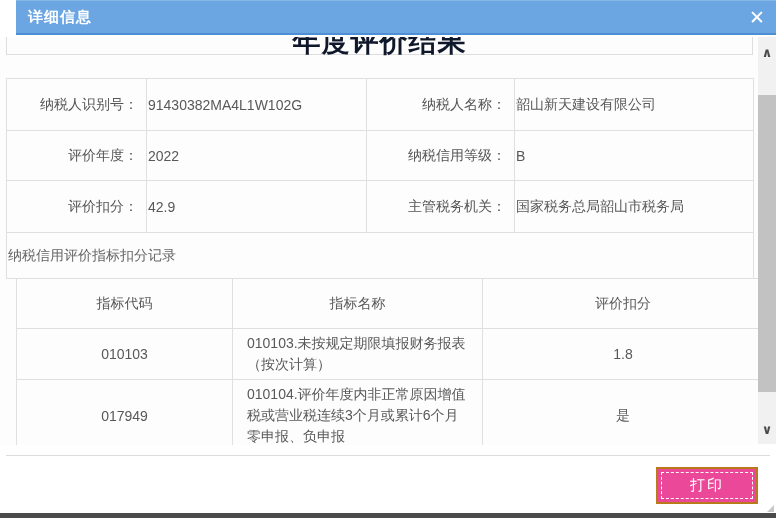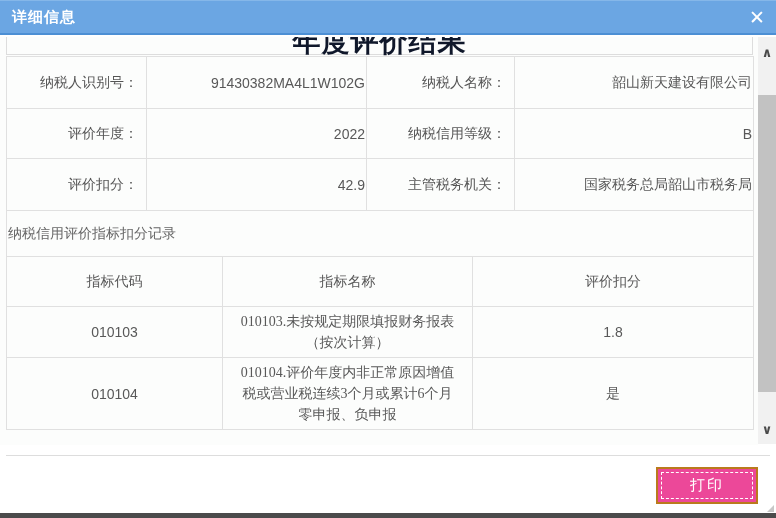--- a/index.html
+++ b/index.html
@@ -1,42 +1,42 @@
 <!DOCTYPE html>
 <html><head>
 <meta charset="utf-8">
 <style>
   html,body{margin:0;padding:0;background:#fff;}
   body{font-family:"Liberation Sans","DejaVu Sans",sans-serif;}
   .dialog{position:relative;width:776px;height:518px;background:#fff;overflow:hidden;}
 
   
-  .titlebar{position:absolute;top:0;left:0;right:0;height:35px;background:#6BA6E3;
+  .titlebar{position:absolute;top:0;left:16px;right:0;height:35px;background:#6BA6E3;
             border-top:1px solid #85B7E9;border-bottom:2px solid #4C8FD4;
             display:flex;align-items:center;justify-content:space-between;box-sizing:border-box;}
   .titlebar .title{color:#fff;font-size:15px;font-weight:bold;padding-left:12px;letter-spacing:1px;}
   .close{width:30px;height:30px;margin-right:4px;display:flex;align-items:center;justify-content:center;
          color:#fff;font-size:19px;cursor:pointer;line-height:1;}
 
   
   .scroll-area{position:absolute;top:37px;left:0;width:758px;height:408px;overflow:hidden;background:#fcfdfc;}
 
   .title-box{margin:-28px 5px 0 6px;height:46px;border:1px solid #ddd;box-sizing:border-box;
              text-align:center;background:#fcfdfc;}
   .title-box .big-title{display:inline-block;margin-top:13px;font-size:28px;font-weight:bold;color:#0f172a;letter-spacing:1px;}
 
   table{border-collapse:collapse;table-layout:fixed;background:#fcfdfc;}
-  .tbl{margin:1px 5px 0 6px;width:747px;}
-  .tbl2{margin:-1px 5px 0 6px;width:747px;}
+  .tbl{margin:23px 5px 0 6px;width:747px;}
+  .tbl2{margin:-1px 5px 0 16px;width:747px;}
   td{border:1px solid #e0e0e0;font-size:14px;color:#585858;box-sizing:border-box;}
   .lbl{text-align:right;padding-right:8px;color:#555;}
-  .val{text-align:right;}
+  .val{text-align:left;}
   .section-td{text-align:left;color:#666;height:46px;}
   .c{text-align:center;}
-  .name-cell{text-align:center;line-height:21px;padding:4px 14px;font-family:Liberation Serif, serif;}
+  .name-cell{text-align:left;line-height:21px;padding:4px 14px;}
 
   
   .scrollbar{position:absolute;top:37px;right:0;width:18px;height:407px;background:#f1f1f1;}
   .sb-arrow{position:absolute;left:0;width:18px;height:18px;display:flex;align-items:center;justify-content:center;
             color:#4a4a4a;font-size:13px;font-weight:bold;cursor:pointer;}
   .sb-up{top:6px;}
   .sb-down{bottom:6px;}
   .sb-thumb{position:absolute;left:0;top:58px;width:18px;height:297px;background:#c2c2c2;cursor:pointer;}
 
   
@@ -110,21 +110,21 @@
         <td class="c">指标代码</td>
         <td class="c">指标名称</td>
         <td class="c">评价扣分</td>
       </tr>
       <tr style="height:50px">
         <td class="c">010103</td>
         <td class="name-cell">010103.未按规定期限填报财务报表（按次计算）</td>
         <td class="c">1.8</td>
       </tr>
       <tr style="height:66px">
-        <td class="c">010104</td>
+        <td class="c">017949</td>
         <td class="name-cell">010104.评价年度内非正常原因增值税或营业税连续3个月或累计6个月零申报、负申报</td>
         <td class="c">是</td>
       </tr>
     </tbody>
       </table>
   </div>
 
   <div class="scrollbar">
     <div class="sb-arrow sb-up">∧</div>
     <div class="sb-thumb"></div>

